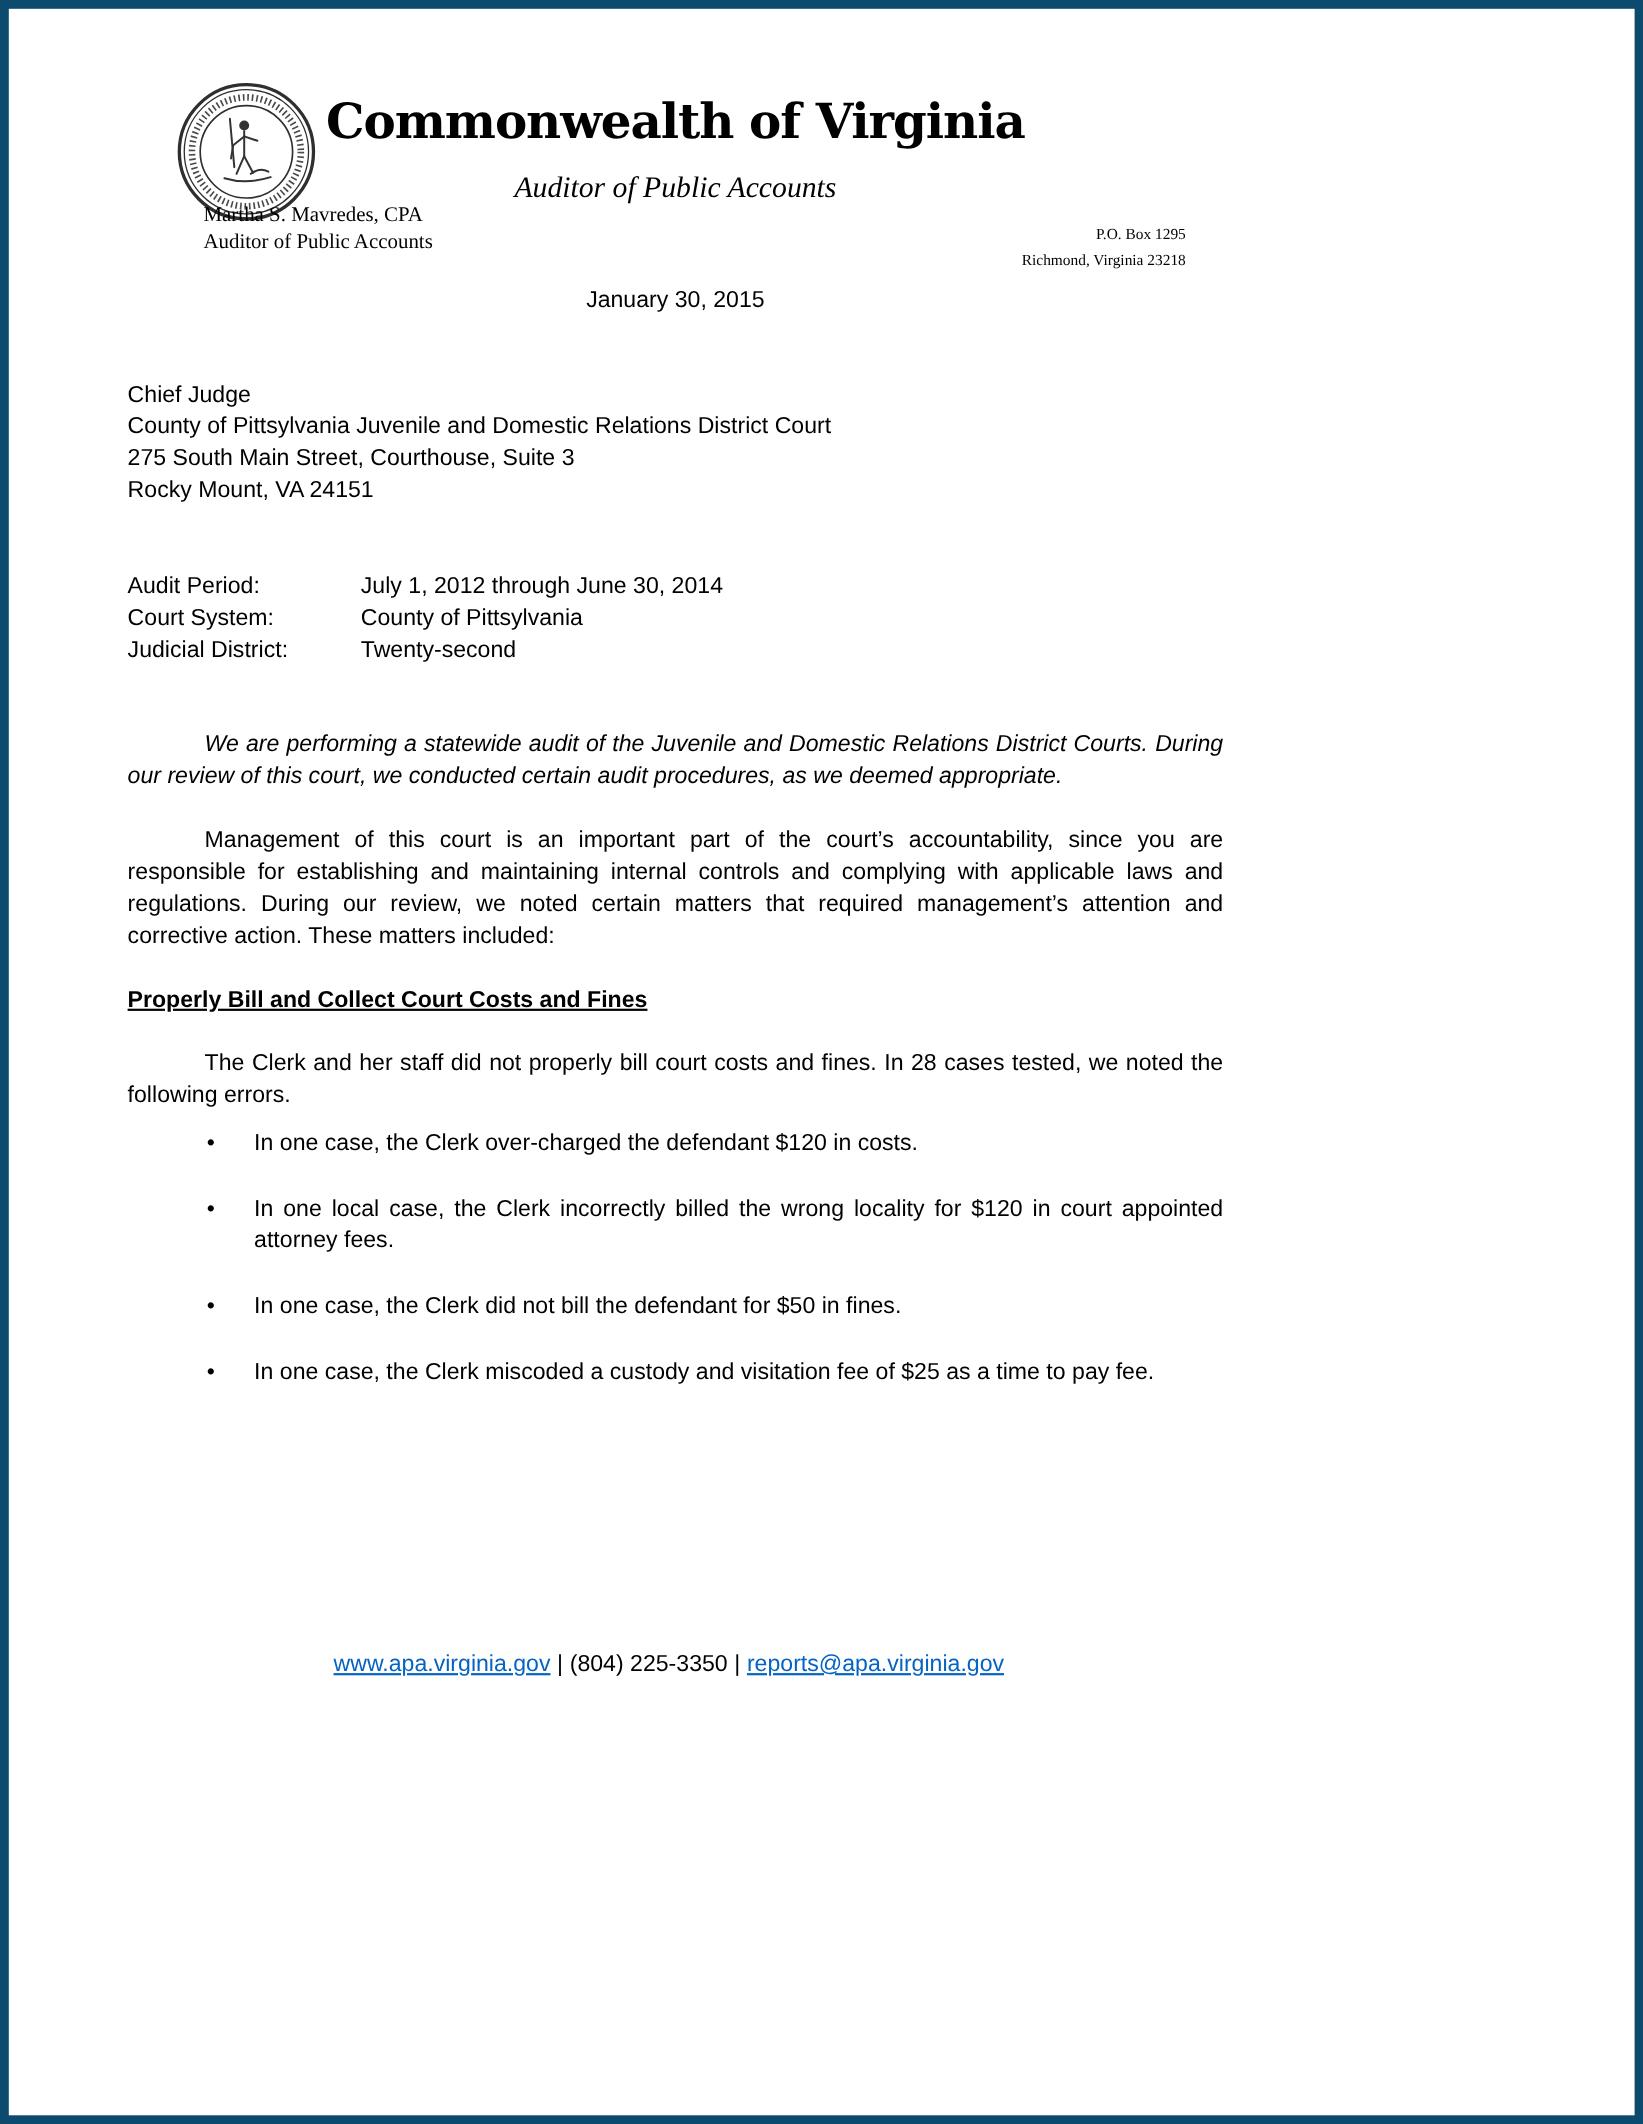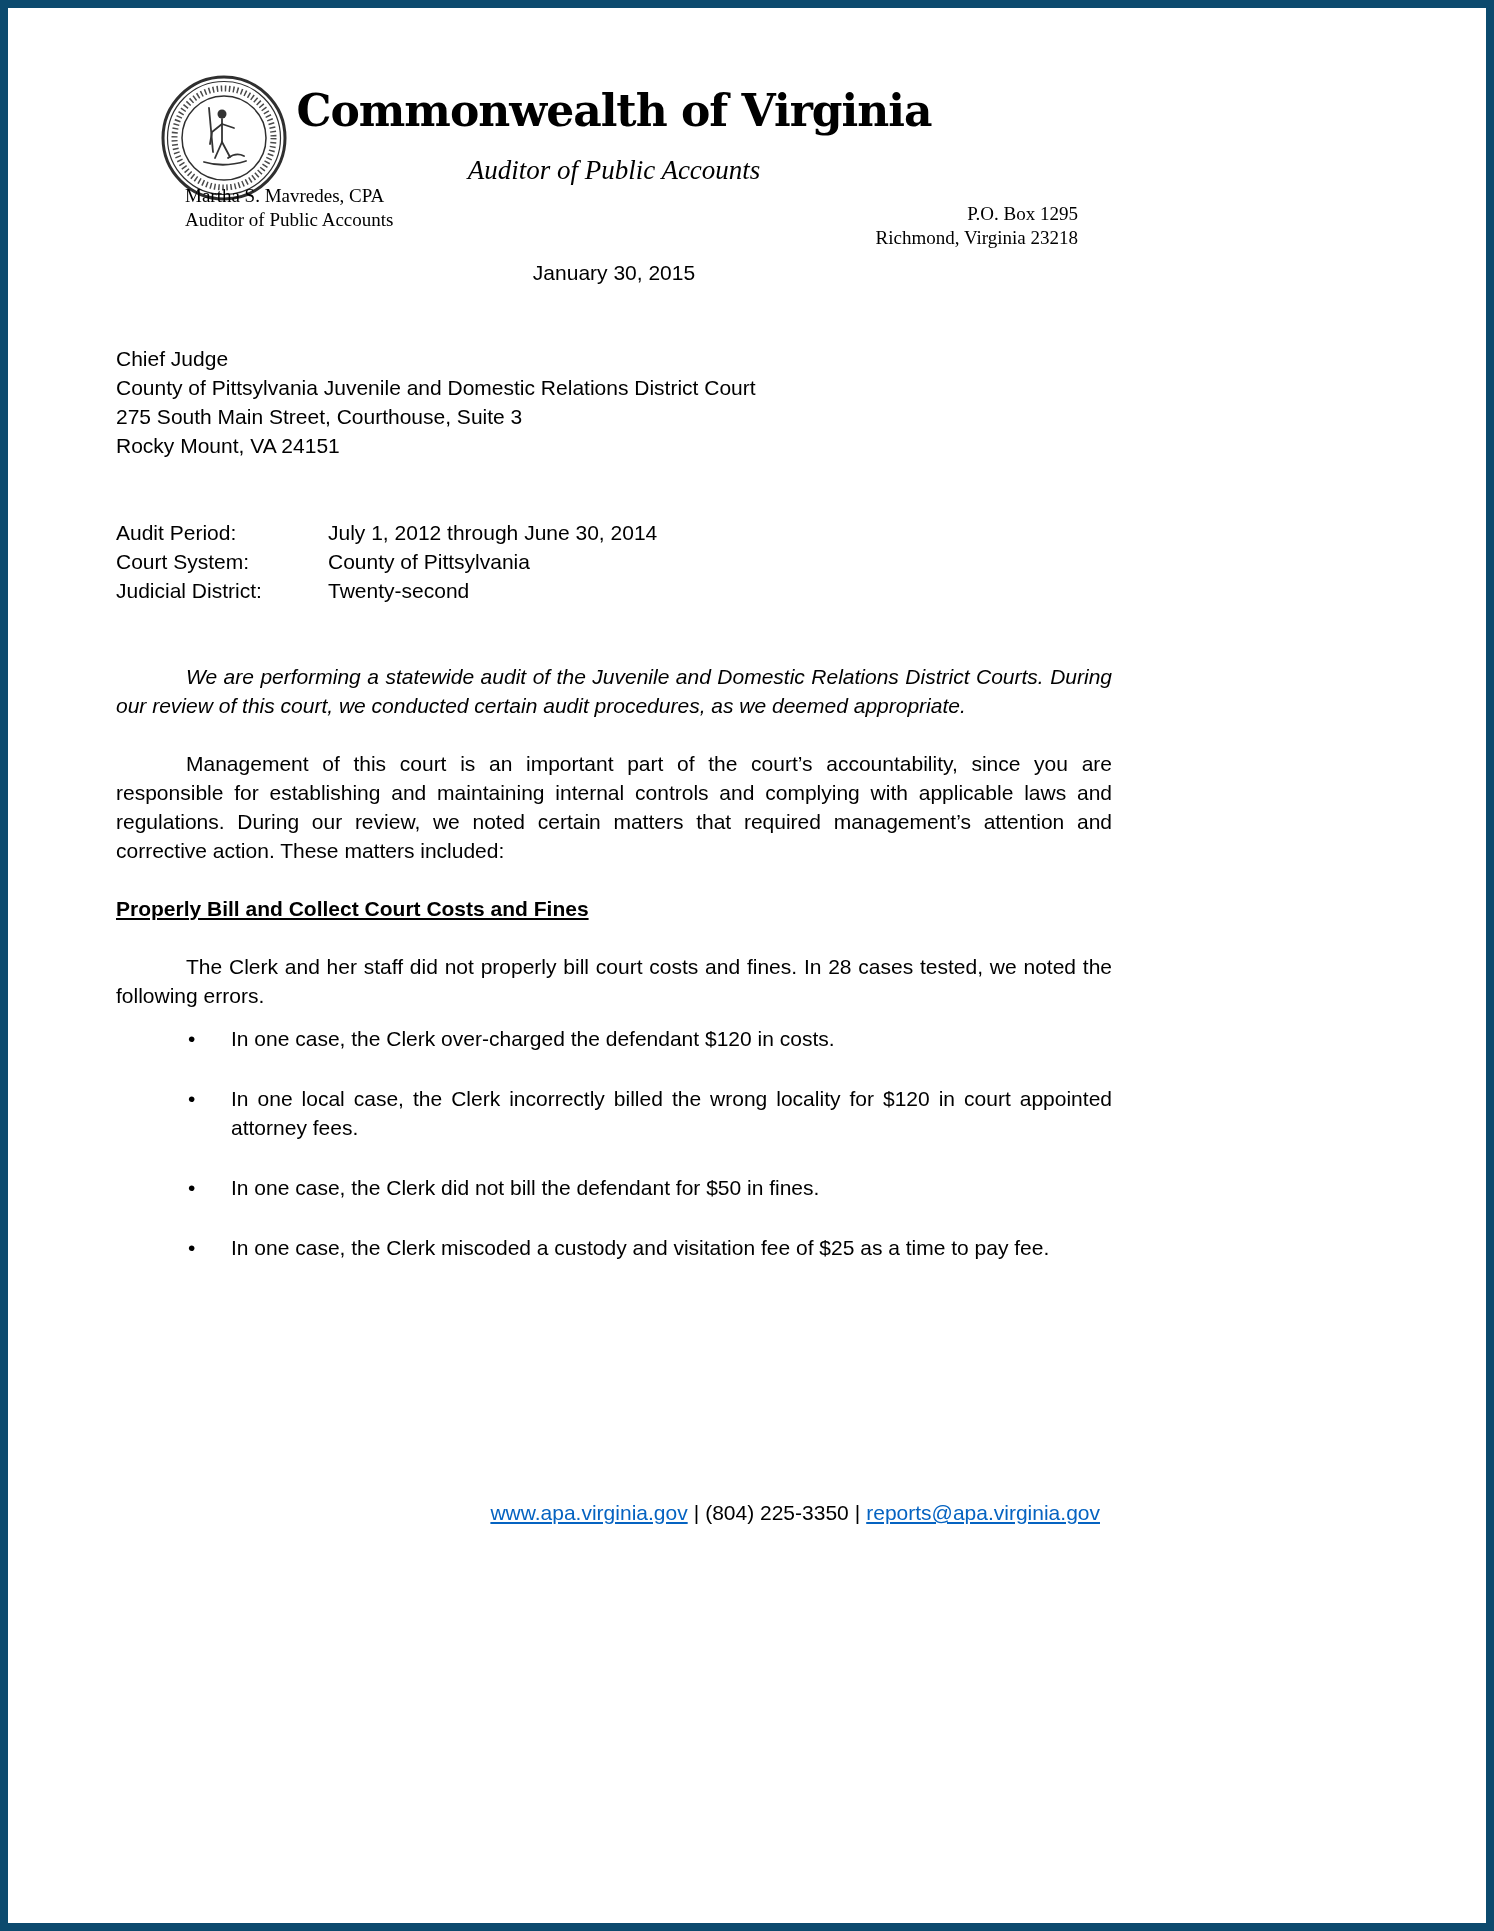--- a/index.html
+++ b/index.html
@@ -28,21 +28,21 @@
   .lh-center { position:absolute; left:0; right:0; top:78px; text-align:center; }
   .lh-title {
     font-family:"DejaVu Serif", serif; font-weight:bold;
     font-size:44px; line-height:50px; letter-spacing:-1px;
   }
   .lh-subtitle {
     font-family:"Liberation Serif", serif; font-style:italic;
     font-size:27px; line-height:32px; margin-top:18px;
   }
   .lh-left  { position:absolute; left:37px;  top:176px; font-size:19px; line-height:24px;margin-left:32px; }
-  .lh-right { position:absolute; right:34px; top:194px; font-size:19px; line-height:24px; text-align:right; }
+  .lh-right { position:absolute; right:34px; top:194px; font-size:14px; line-height:24px; text-align:right; }
 
   
   .date { text-align:center; }
   .recipient { margin-top:57px; }
   .audit-info { margin-top:58px; }
   .audit-row .label { display:inline-block; width:212px; }
   .para { margin-top:29px; text-align:justify; text-indent:70px; }
   .para.first { margin-top:57px;font-style:italic; }
   .section-heading {
     margin-top:29px; font-size:21px; line-height:29px;
@@ -55,21 +55,21 @@
   }
   .bullets li::before {
     content:"\2022";
     position:absolute; left:72px; top:0;
     font-size:21px;
   }
 
   
   .footer {
     position:absolute; left:0; right:12px; top:1490px;
-    text-align:right; font-size:21px;
+    text-align:center; font-size:21px;
   }
   .footer a { text-decoration:underline; cursor:pointer; }
   .footer .sep { color:#000; padding:0 6px; }
 </style>
 </head>
 <body>
 
 <div class="page">
   <div class="content">
 

